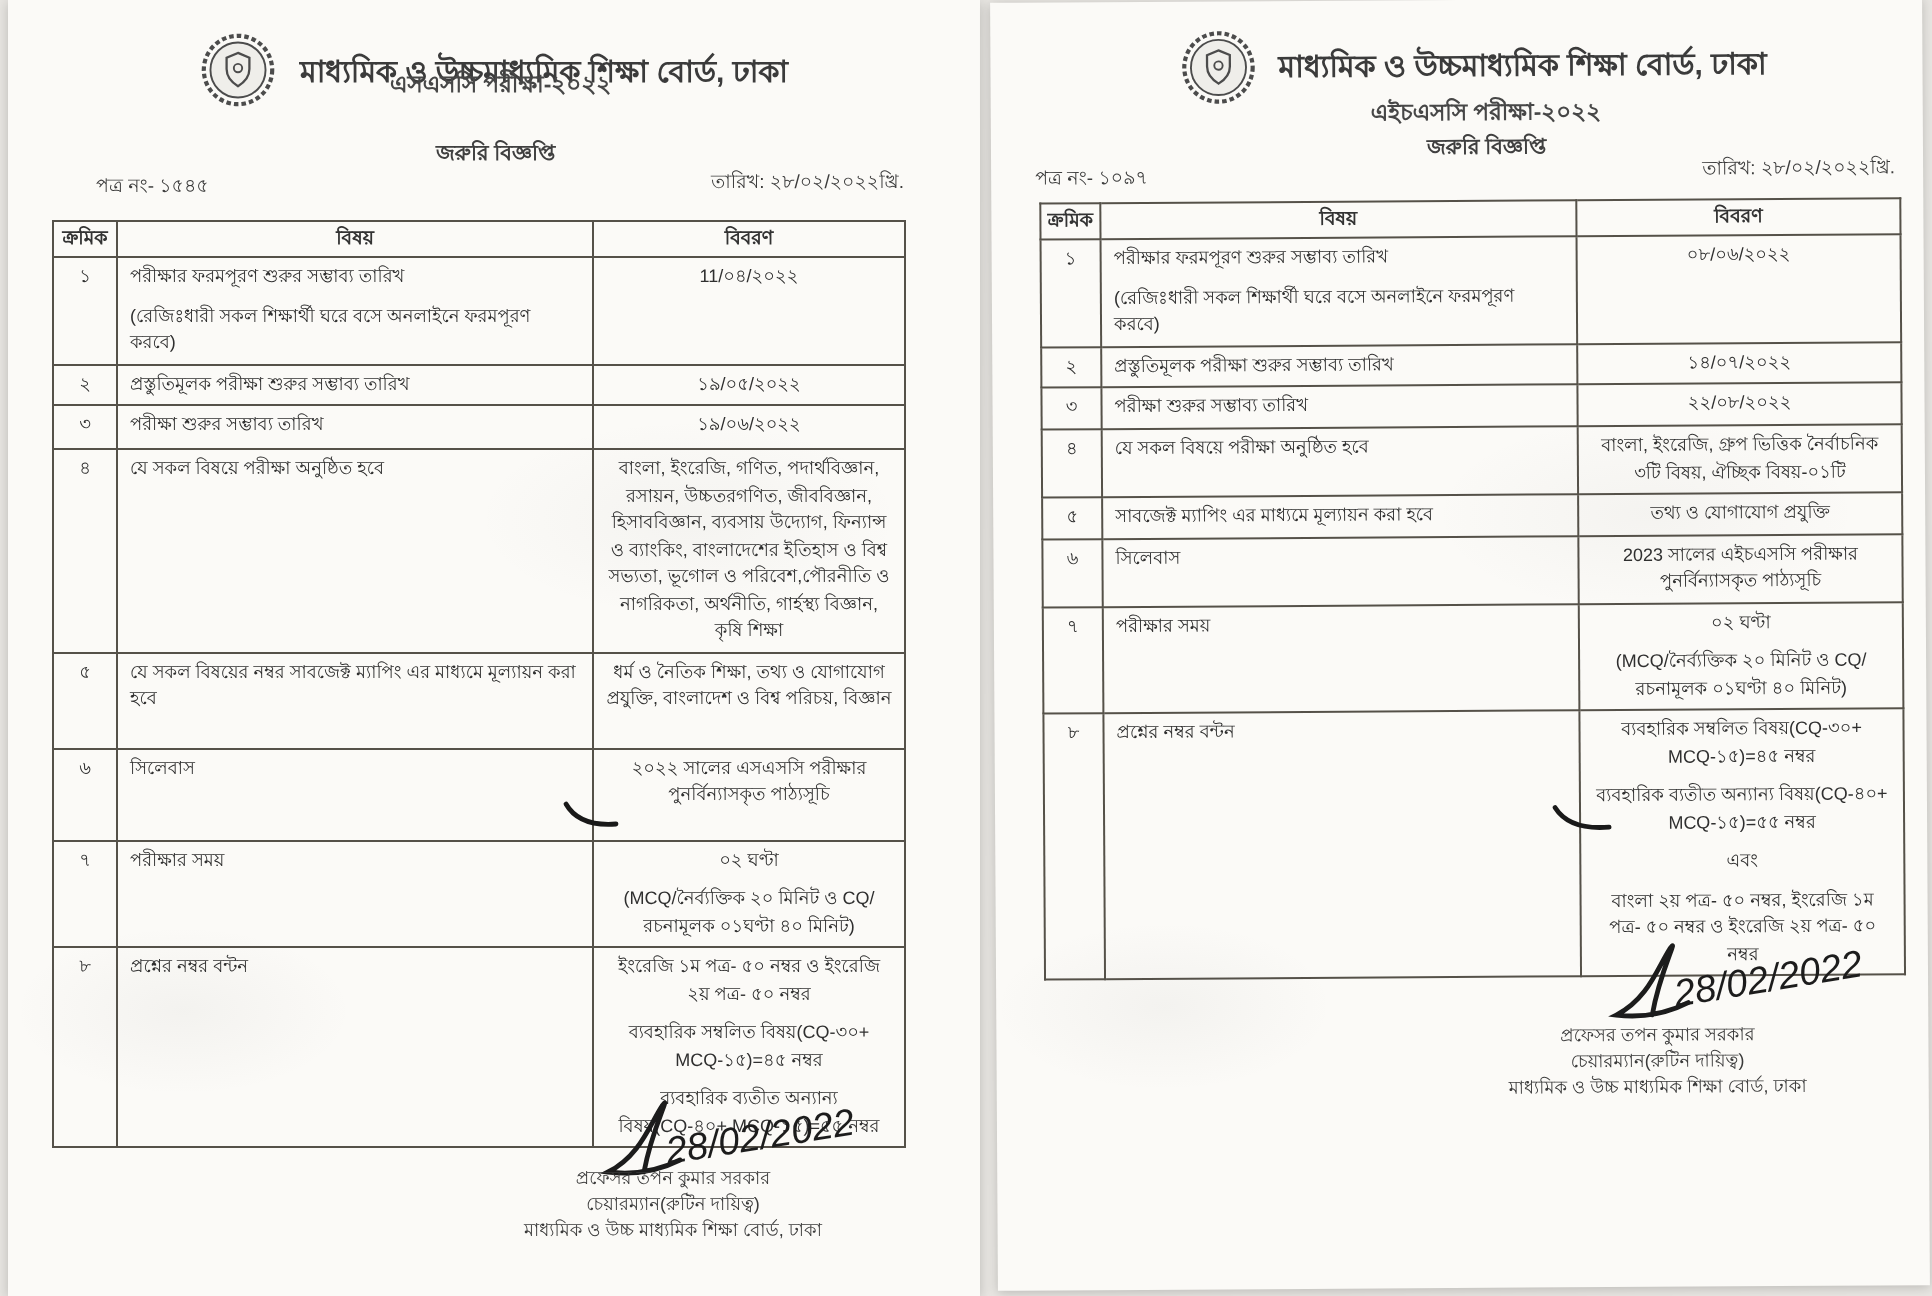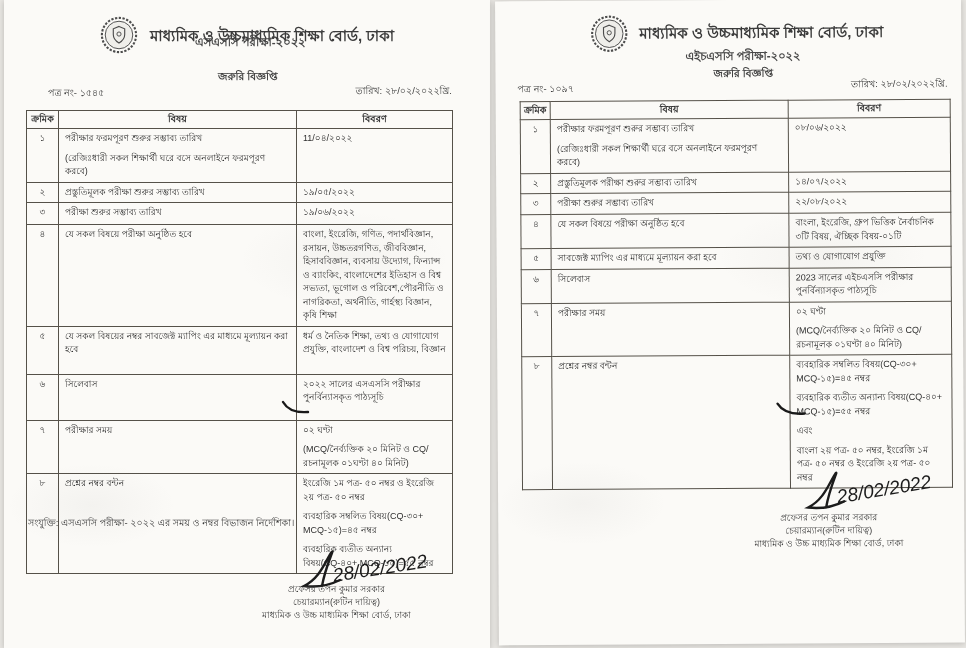--- a/index.html
+++ b/index.html
@@ -25,21 +25,21 @@
   .exam-title{font-size:11.5px;font-weight:bold;color:#474747;white-space:nowrap;}
   .notice-type{font-size:10.5px;font-weight:bold;color:#404040;white-space:nowrap;}
   .letter-no,.doc-date{font-size:9.5px;color:#3c3c3c;white-space:nowrap;}
   .seal{width:38px;height:38px;}
   table.notice{border-collapse:collapse;table-layout:fixed;background:transparent;}
   table.notice th,table.notice td{border:1px solid #555149;}
   table.notice th{font-size:9.5px;font-weight:bold;color:#333;padding:1px 2px;}
   table.notice td{font-size:9px;line-height:1.5;vertical-align:top;color:#2f2f2f;padding:3px 6px;}
   td.td-sl{text-align:center;vertical-align:middle;font-size:9.5px;padding:1px;}
   td.td-subject{text-align:left;}
-  td.td-detail{}
+  td.td-detail{text-align:center;}
   td .cl{margin:0 0 6px 0;}
   td .cl:last-child{margin-bottom:0;}
   td.td-sl .cl{margin:0;}
   
   .p0 table.notice{left:22px;top:110px;width:426px;position:absolute;}
   .p0 thead tr{height:15px;}
   .p0 tbody tr:nth-child(1){height:38px;}
   .p0 tbody tr:nth-child(2){height:17px;}
   .p0 tbody tr:nth-child(3){height:22px;}
   .p0 tbody tr:nth-child(4){height:76px;}
@@ -187,21 +187,20 @@
               <div class="cl">ব্যবহারিক ব্যতীত অন্যান্য বিষয়(CQ-৪০+ MCQ-১৫)=৫৫ নম্বর</div>
             </td>
           </tr>
         </tbody>
     </table>
 
     <svg class="pen-mark abs" style="left:277px;top:400px;" width="28" height="16" viewBox="0 0 28 16">
       <path d="M2 2 C 6 9, 14 13, 27 12" fill="none" stroke="#191919" stroke-width="2.4" stroke-linecap="round"></path>
     </svg>
 
-    <div class="attachment abs" style="left:24px;top:516px;">সংযুক্তি: এসএসসি পরীক্ষা- ২০২২ এর সময় ও নম্বর বিভাজন নির্দেশিকা।</div>
 
     <svg class="sig-svg abs" style="left:292px;top:544px;" width="160" height="48" viewBox="0 0 160 48">
       <path d="M26 42 C 30 20, 40 2, 35 9 C 29 18, 24 34, 8 42 C 24 44, 36 40, 44 36" fill="none" stroke="#1c1c1c" stroke-width="2.4" stroke-linecap="round"></path>
       <text x="38" y="38" font-size="19" font-style="italic" fill="#1c1c1c" transform="rotate(-9 38 38)">28/02/2022</text>
     </svg>
     <div class="sig-block abs" style="left:240px;top:583px;width:185px;">
       <div>প্রফেসর তপন কুমার সরকার</div>
       <div>চেয়ারম্যান(রুটিন দায়িত্ব)</div>
       <div>মাধ্যমিক ও উচ্চ মাধ্যমিক শিক্ষা বোর্ড, ঢাকা</div>
     </div>

